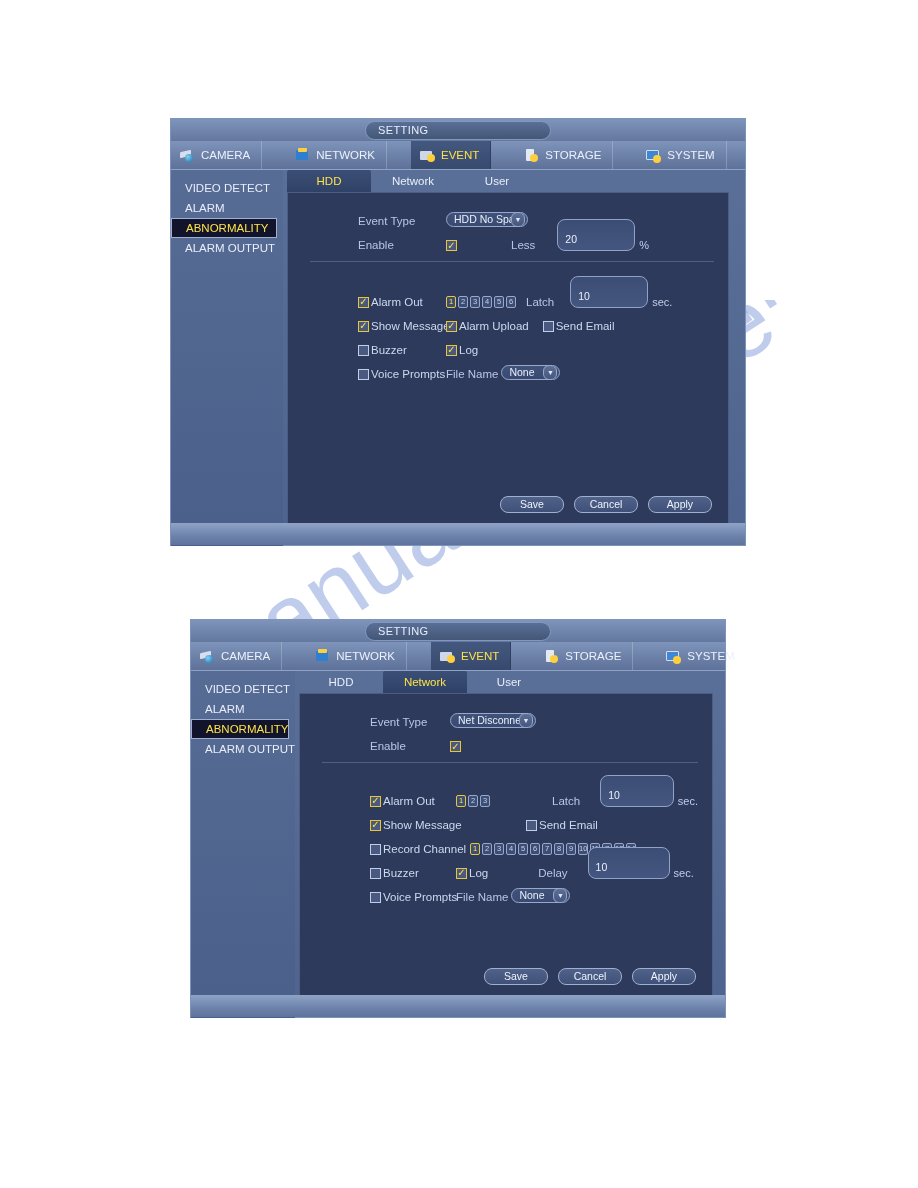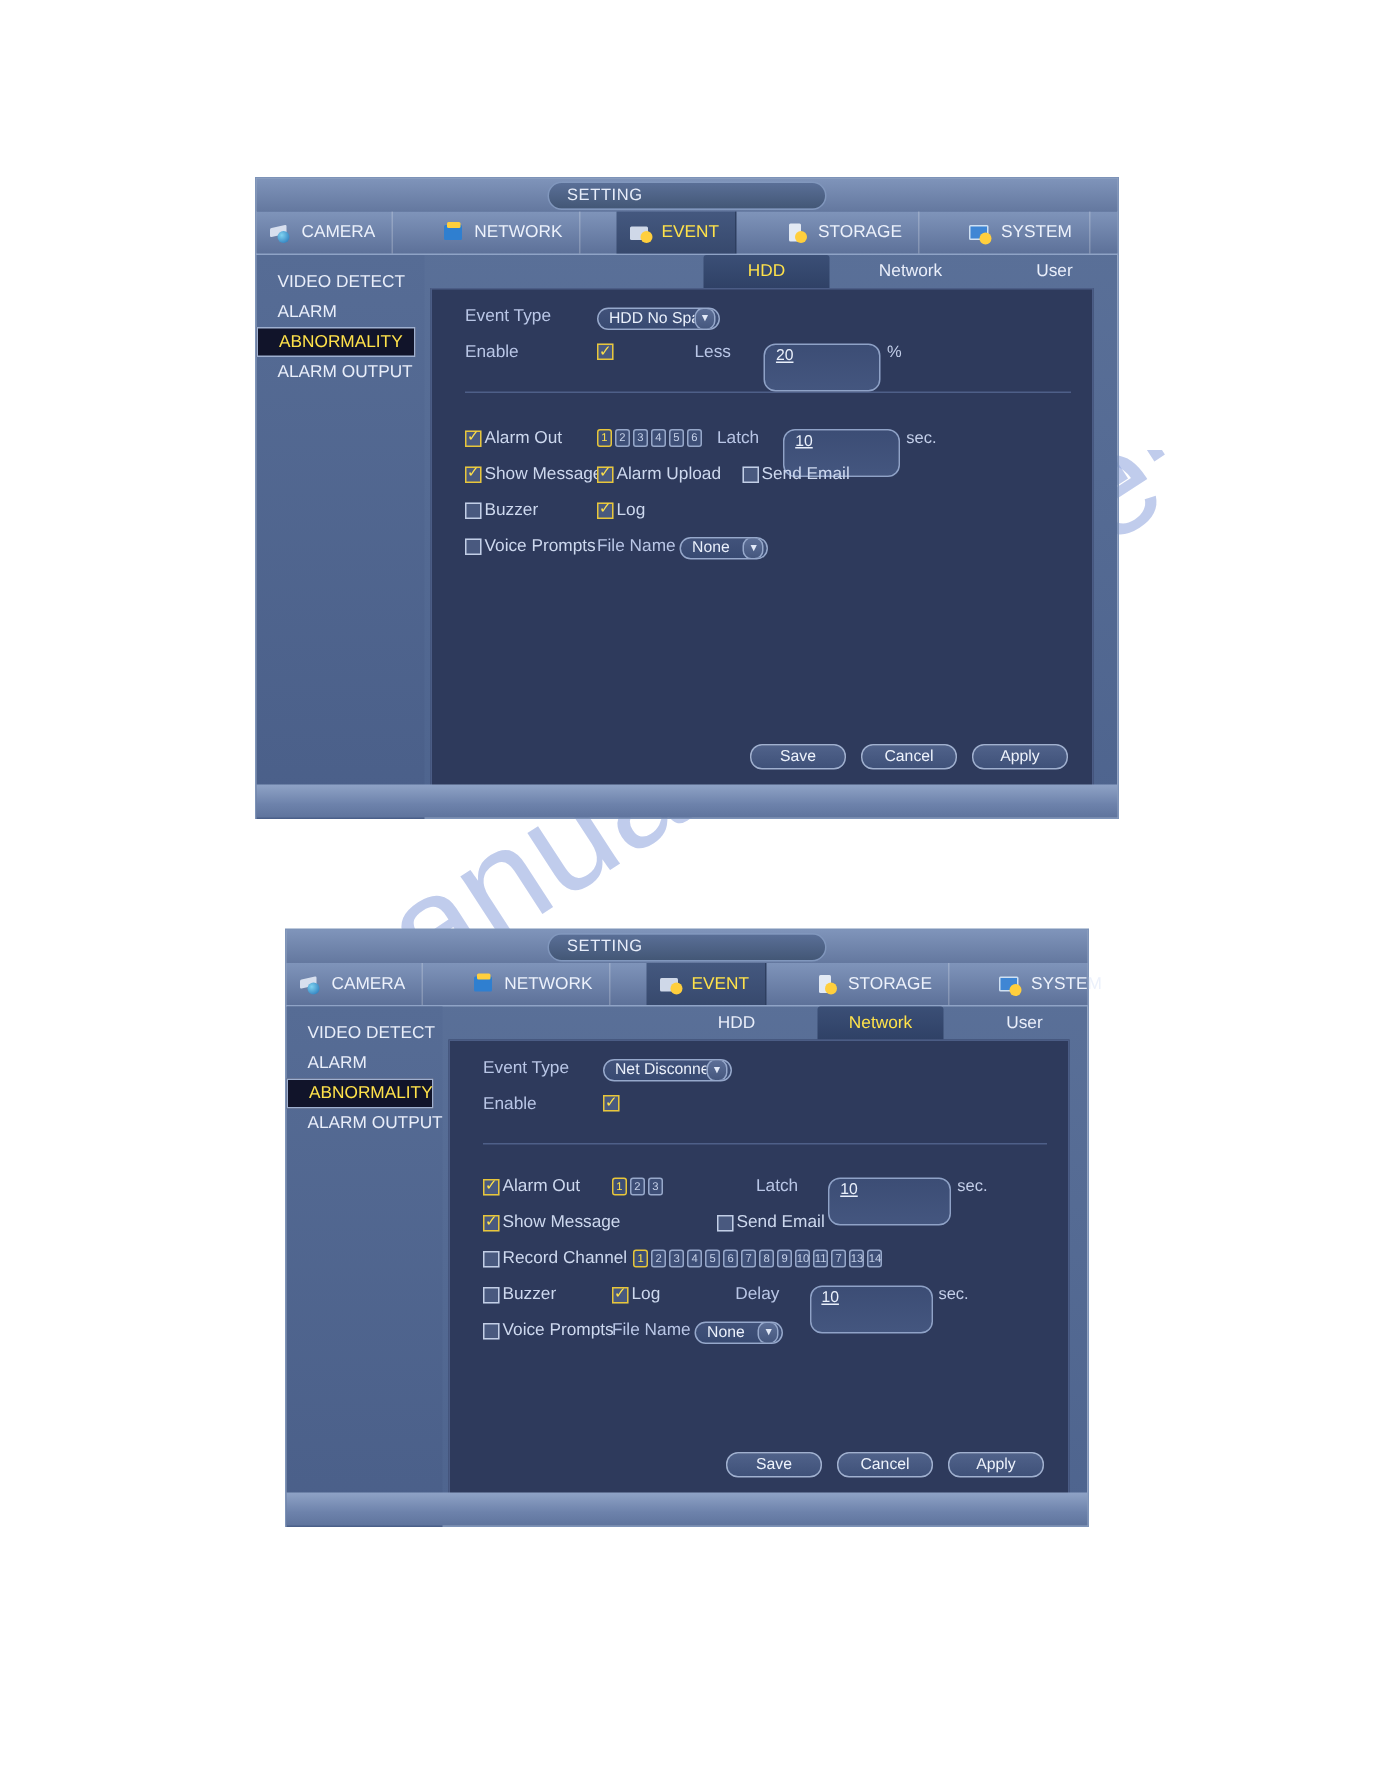--- a/index.html
+++ b/index.html
@@ -106,21 +106,21 @@
     background: #11142a;
     color:#ffe24a;
     border:1px solid #9fb0d0;
     height:18px; line-height:18px;
     margin-right:6px;
   }
 
   .content { flex:1; position:relative; }
 
   
-  .subtabs { display:flex; height:22px; padding-left: 4px; gap: 12px; justify-content: flex-end; }
+  .subtabs { display:flex; height:22px; padding-left: 4px; gap: 0; }
   .stab {
     width: 84px; text-align:center;
     font-size:11.5px; line-height:22px;
     color:#e9eefa;
   }
   .stab.active {
     background: linear-gradient(#3b4f76, #2f4166);
     color:#ffe24a;
     border-radius: 2px 2px 0 0;
   }
@@ -130,21 +130,21 @@
     position:absolute;
     left: 4px; right: 16px;
     top: 22px; bottom: 20px;
     background: #2e3a5c;
     border: 1px solid #4b5c85;
     box-sizing:border-box;
     padding: 12px 14px 0 22px;
   }
   .dvr.two .panel { right:12px; }
 
-  .row { display:flex; align-items:flex-start; height:22px; margin-bottom:2px; }
+  .row { display:flex; align-items:flex-end; height:22px; margin-bottom:2px;margin-left:48px; }
   .lbl { color:#b9c6e6; font-size:11.5px; }
   .lbl.w80 { width:80px; flex:0 0 80px; }
   .lbl.w88 { width:88px; flex:0 0 88px; }
 
   
   .select {
     height:15px; line-height:15px;
     background: linear-gradient(#41527a, #384a72);
     border:1px solid #96a8cb;
     border-radius:8px;
@@ -166,23 +166,22 @@
   .select.w82 { width:82px; }
   .select.w86 { width:86px; }
   .select.w78 { width:59px; }
 
   .textfield {
     height:32px; line-height:14px;
     background: linear-gradient(#3c4d75, #44567f);
     border:1px solid #8fa2c7;
     border-radius:8px;
     font-size:10.5px; color:#eaf0fb;
-    padding:0 7px;
+    padding:12px 7px;
     box-sizing:border-box;
-    text-decoration:underline;
   }
   .textfield.w78 { width:78px; }
   .textfield.w82 { width:82px; }
 
   
   .cb { width:11px; height:11px; box-sizing:border-box; flex:0 0 11px;
         display:flex; align-items:center; justify-content:center;
         font-size:10px; line-height:1; }
   .cb.off { background:#49597f; border:1px solid #c2cee6; }
   .cb.on  { background:#49597f; border:1px solid #e8c63a; color:#ffe24a; }

